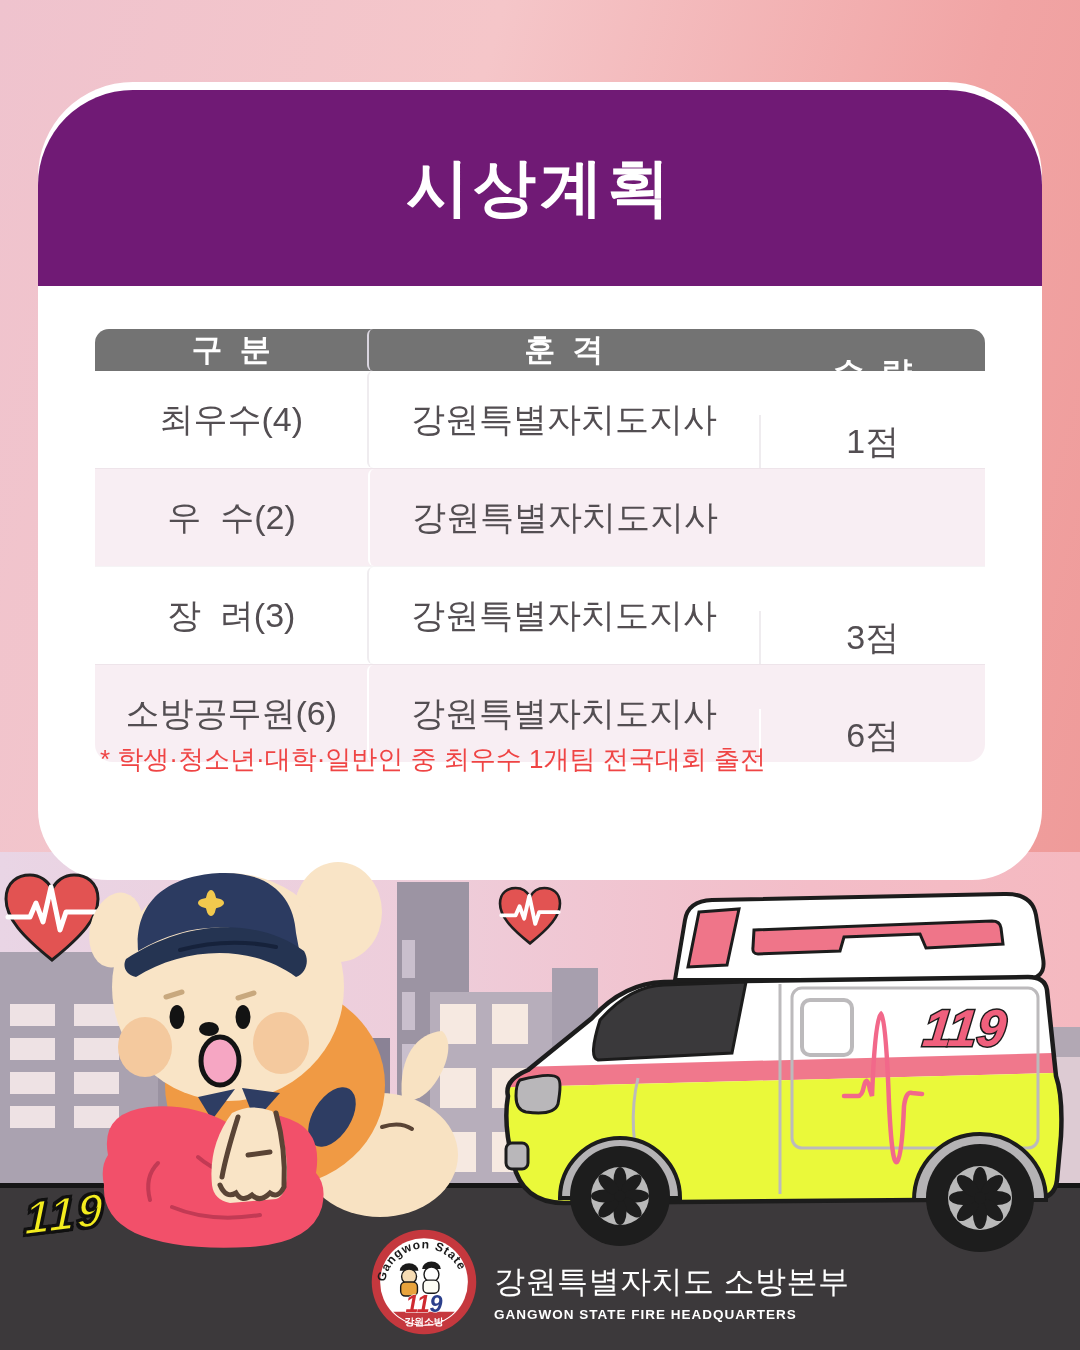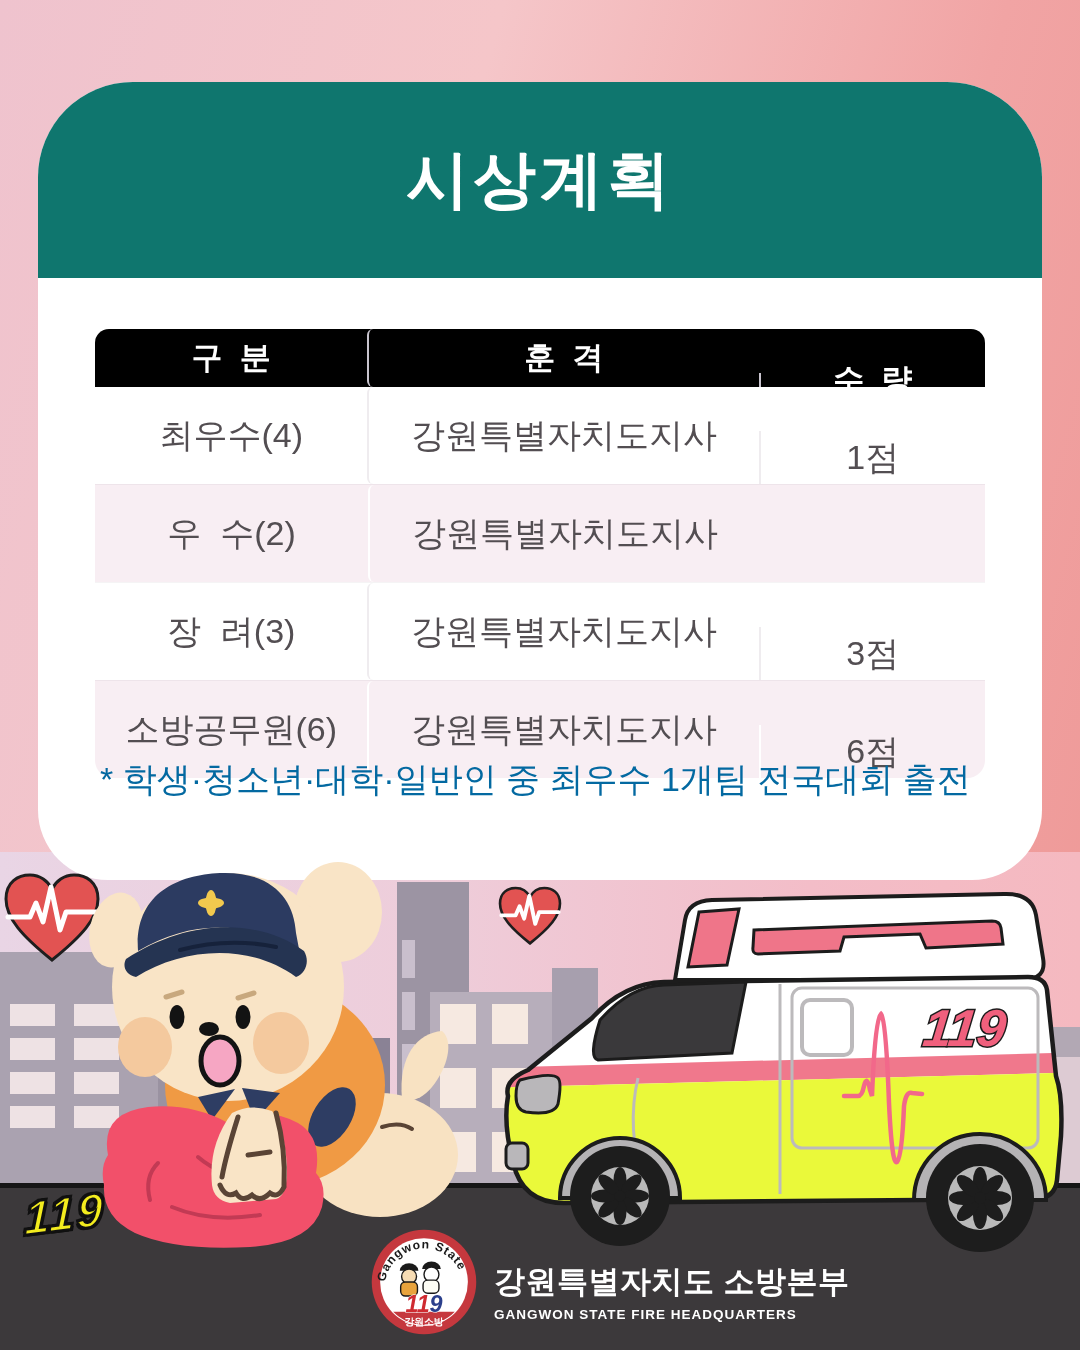--- a/index.html
+++ b/index.html
@@ -8,50 +8,50 @@
     font-family:"Liberation Sans","DejaVu Sans",sans-serif;
     background:linear-gradient(105deg,#efc3ce 0%,#f5c6c9 35%,#f1a4a4 70%,#ee9795 100%);
   }
   .sky{position:absolute;left:0;top:852px;width:1080px;height:331px;z-index:1;
     background:linear-gradient(90deg,#e9d5e5 0%,#eecdda 40%,#f3bdc8 75%,#f5b9c0 100%);}
   .skyline{position:absolute;left:0;top:852px;z-index:1;}
   .road{position:absolute;left:0;top:1183px;width:1080px;height:167px;background:#3c393b;
     border-top:5px solid #161616;box-sizing:border-box;z-index:2;}
   .card{position:absolute;left:38px;top:82px;width:1004px;height:798px;background:#ffffff;
     border-radius:95px 95px 70px 70px;z-index:2;}
-  .card-header{position:absolute;left:0;top:0;width:100%;height:196px;background:#0f766e;
+  .card-header{position:absolute;left:0;top:8px;width:100%;height:196px;background:#701a75;
     border-radius:95px 95px 0 0;display:flex;align-items:center;justify-content:center;}
   .card-title{color:#ffffff;font-size:63px;font-weight:800;letter-spacing:4px;}
   .award-table{position:absolute;left:57px;top:247px;width:890px;}
-  .thead{display:flex;height:58px;background:#000000;border-radius:14px 14px 0 0;overflow:hidden;}
+  .thead{display:flex;height:42px;background:#737373;border-radius:14px 14px 0 0;overflow:hidden;}
   .th{display:flex;align-items:center;justify-content:center;color:#ffffff;font-size:31px;
     font-weight:600;white-space:pre;}
   .th + .th{border-left:2px solid rgba(235,230,242,.85);}
   .trow{display:flex;height:97px;background:#ffffff;}
   .trow.alt{background:#f8eef3;}
   .trow + .trow{border-top:1px solid rgba(130,110,130,.08);}
   .trow:last-child{border-radius:0 0 18px 18px;overflow:hidden;}
   .td{display:flex;align-items:center;justify-content:center;color:#534e52;font-size:34px;
     white-space:pre;}
   .td + .td{border-left:2px solid rgba(140,120,145,.14);}
   .trow.alt .td + .td{border-left:2px solid rgba(255,255,255,.95);}
   .c1{width:273px;} .c2{width:390px;border-radius:6px;} .c3{width:225px;margin-top:44px;}
-  .footnote{position:absolute;left:62px;top:675px;width:900px;color:#0369a1;font-size:34px;}
+  .footnote{position:absolute;left:62px;top:660px;width:900px;color:#ef4444;font-size:26px;}
   .heart{position:absolute;z-index:3;}
   .dog{position:absolute;left:80px;top:855px;z-index:4;}
   .ambulance{position:absolute;left:492px;top:888px;z-index:3;}
   .road-marking{position:absolute;left:24px;top:1186px;z-index:4;color:#f3ec1e;
     font-size:47px;font-weight:900;font-style:italic;letter-spacing:2px;
     transform:rotate(-7deg) skewX(-8deg);
     -webkit-text-stroke:2.5px #101010;
     text-shadow:2px 2px 0 #101010,-2px 2px 0 #101010,2px -2px 0 #101010,-2px -2px 0 #101010;}
   .footer{position:absolute;left:368px;top:1226px;z-index:5;display:flex;align-items:center;}
   .badge{width:112px;height:112px;}
   .footer-texts{margin-left:14px;padding-top:18px;}
-  .org-ko{color:#ffffff;font-size:31px;font-weight:700;letter-spacing:.5px;}
+  .org-ko{color:#ffffff;font-size:31px;font-weight:400;letter-spacing:.5px;}
   .org-en{color:#ffffff;font-size:13.5px;font-weight:700;letter-spacing:1px;margin-top:4px;}
 </style>
 </head>
 <body>
 
 <div class="poster">
 
   <div class="sky"></div>
 
   <svg class="skyline" width="1080" height="331" viewBox="0 0 1080 331">

